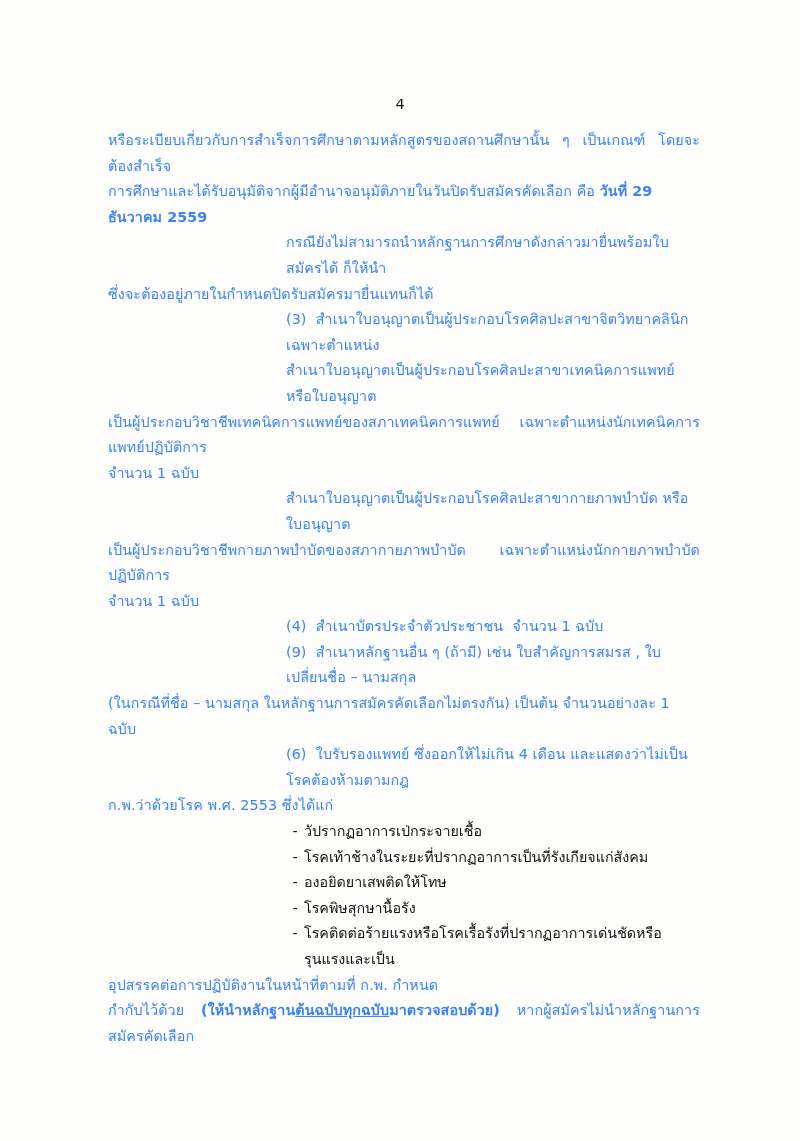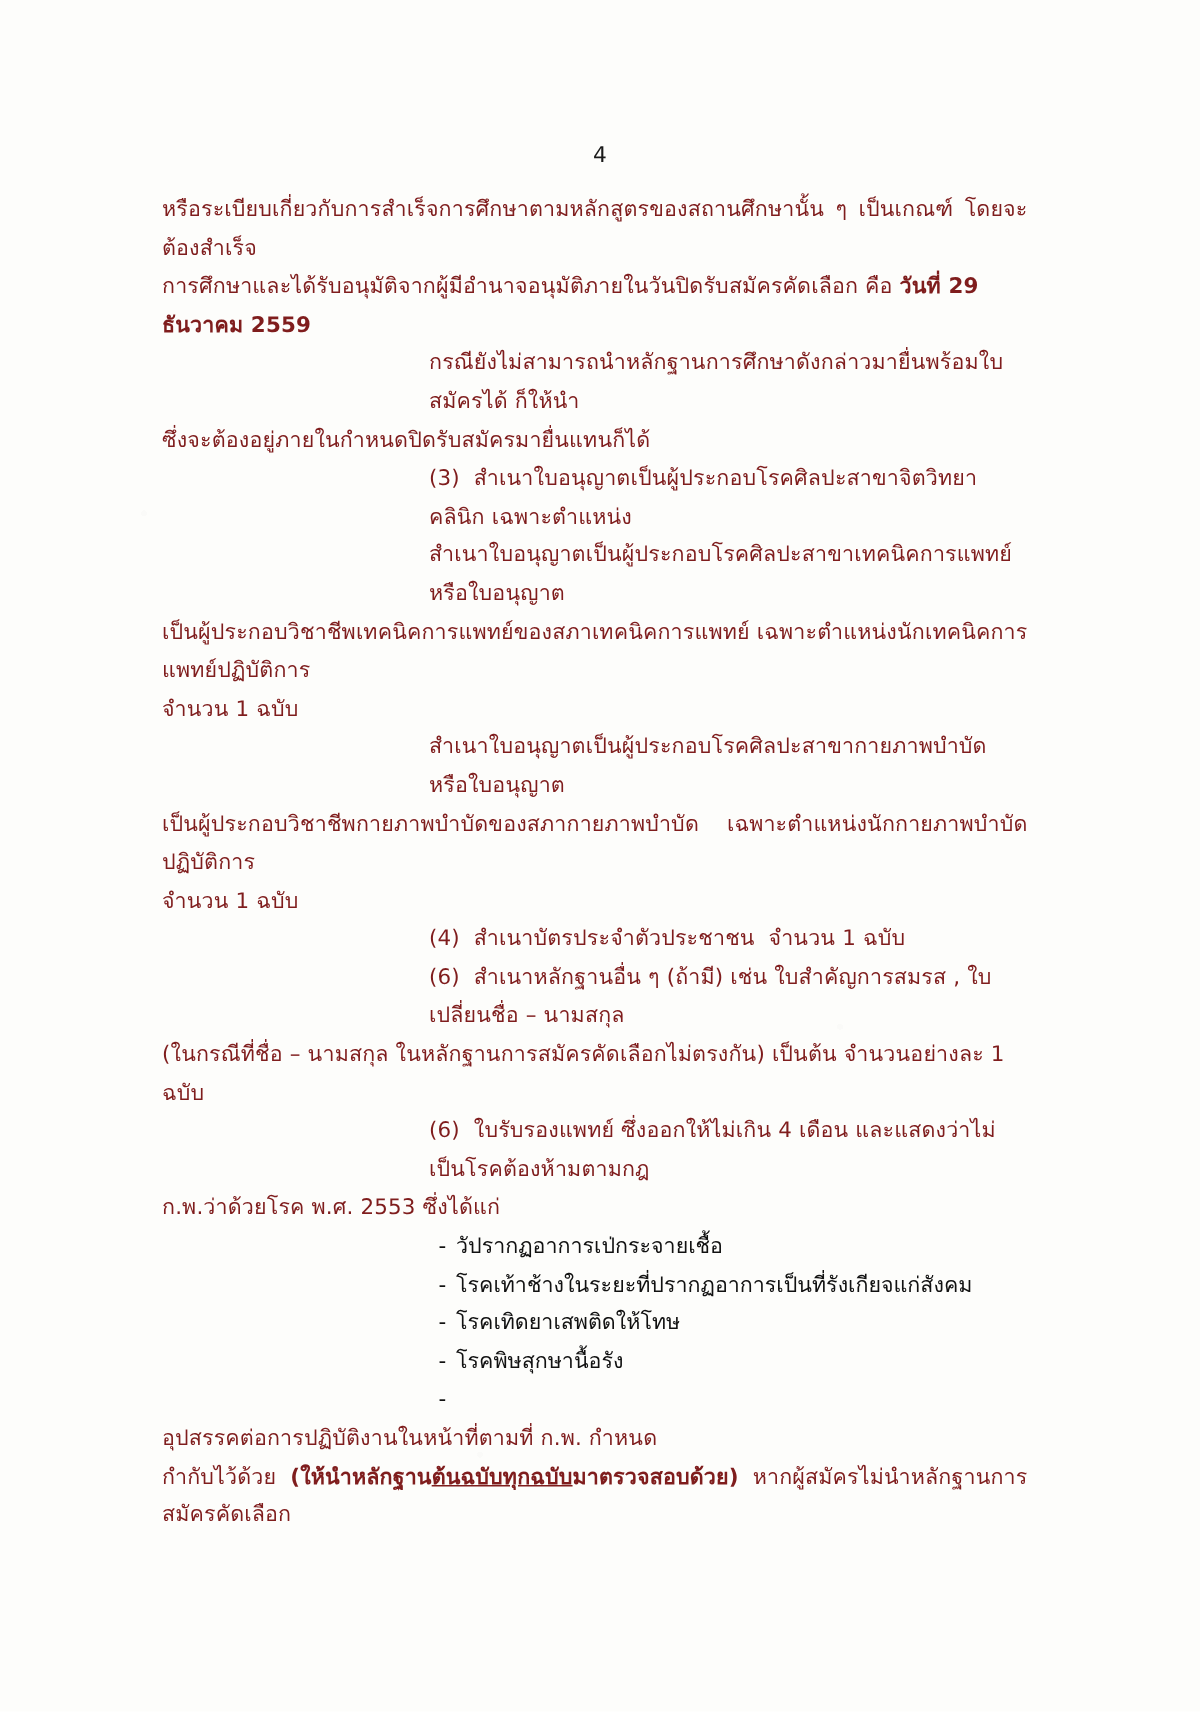--- a/index.html
+++ b/index.html
@@ -42,24 +42,24 @@
     font-size: 14.5px;
     color: #1a1a1a;
   }
   .content {
     position: absolute;
     top: 128px;
     left: 108px;
     width: 592px;
   }
   p.line {
-    margin: 0 15px 0 0;
+    margin: 0 0 0 0;
     font-size: 14.3px;
     line-height: 25.6px;
-    color: #7f1d1d;
+    color: #3b82f6;
     white-space: pre-wrap;
     letter-spacing: 0.1px;
   }
   .just { text-align: justify; }
   .bold { font-weight: bold; }
   .bullet-row {
     display: flex;
     font-size: 14.3px;
     line-height: 25.6px;
   }
@@ -110,21 +110,21 @@
       <p class="line para-ind">สำเนาใบอนุญาตเป็นผู้ประกอบโรคศิลปะสาขากายภาพบำบัด หรือใบอนุญาต</p>
       <p class="line just">เป็นผู้ประกอบวิชาชีพกายภาพบำบัดของสภากายภาพบำบัด เฉพาะตำแหน่งนักกายภาพบำบัดปฏิบัติการ</p>
       <p class="line">จำนวน 1 ฉบับ</p>
     </div>
 
     <div>
       <p class="line para-ind">(4)  สำเนาบัตรประจำตัวประชาชน  จำนวน 1 ฉบับ</p>
     </div>
 
     <div>
-      <p class="line para-ind">(6)  สำเนาหลักฐานอื่น ๆ (ถ้ามี) เช่น ใบสำคัญการสมรส , ใบเปลี่ยนชื่อ – นามสกุล</p>
+      <p class="line para-ind">(9)  สำเนาหลักฐานอื่น ๆ (ถ้ามี) เช่น ใบสำคัญการสมรส , ใบเปลี่ยนชื่อ – นามสกุล</p>
       <p class="line">(ในกรณีที่ชื่อ – นามสกุล ในหลักฐานการสมัครคัดเลือกไม่ตรงกัน) เป็นต้น จำนวนอย่างละ 1 ฉบับ</p>
     </div>
 
     <div>
       <p class="line para-ind">(6)  ใบรับรองแพทย์ ซึ่งออกให้ไม่เกิน 4 เดือน และแสดงว่าไม่เป็นโรคต้องห้ามตามกฎ</p>
       <p class="line">ก.พ.ว่าด้วยโรค พ.ศ. 2553 ซึ่งได้แก่</p>
     </div>
 
     <div>
       <div class="bullet-row">
@@ -133,30 +133,31 @@
         <span>วัปรากฏอาการเป่กระจายเชื้อ</span>
       </div>
       <div class="bullet-row">
         <span class="bullet-pad"></span>
         <span class="bullet-dash">-</span>
         <span>โรคเท้าช้างในระยะที่ปรากฏอาการเป็นที่รังเกียจแก่สังคม</span>
       </div>
       <div class="bullet-row">
         <span class="bullet-pad"></span>
         <span class="bullet-dash">-</span>
-        <span>โรคเทิดยาเสพติดให้โทษ</span>
+        <span>องอยิดยาเสพติดให้โทษ</span>
       </div>
       <div class="bullet-row">
         <span class="bullet-pad"></span>
         <span class="bullet-dash">-</span>
         <span>โรคพิษสุกษานื้อรัง</span>
       </div>
       <div class="bullet-row">
         <span class="bullet-pad"></span>
         <span class="bullet-dash">-</span>
+        <span>โรคติดต่อร้ายแรงหรือโรคเรื้อรังที่ปรากฏอาการเด่นชัดหรือรุนแรงและเป็น</span>
       </div>
       <p class="line">อุปสรรคต่อการปฏิบัติงานในหน้าที่ตามที่ ก.พ. กำหนด</p>
     </div>
 
     <div>
       <p class="line just"><span>กำกับไว้ด้วย </span><span class="bold">(ให้นำหลักฐาน</span><span class="bold uline">ต้นฉบับทุกฉบับ</span><span class="bold">มาตรวจสอบด้วย)</span><span> หากผู้สมัครไม่นำหลักฐานการสมัครคัดเลือก</span></p>
 
     </div>
 
   </div>

